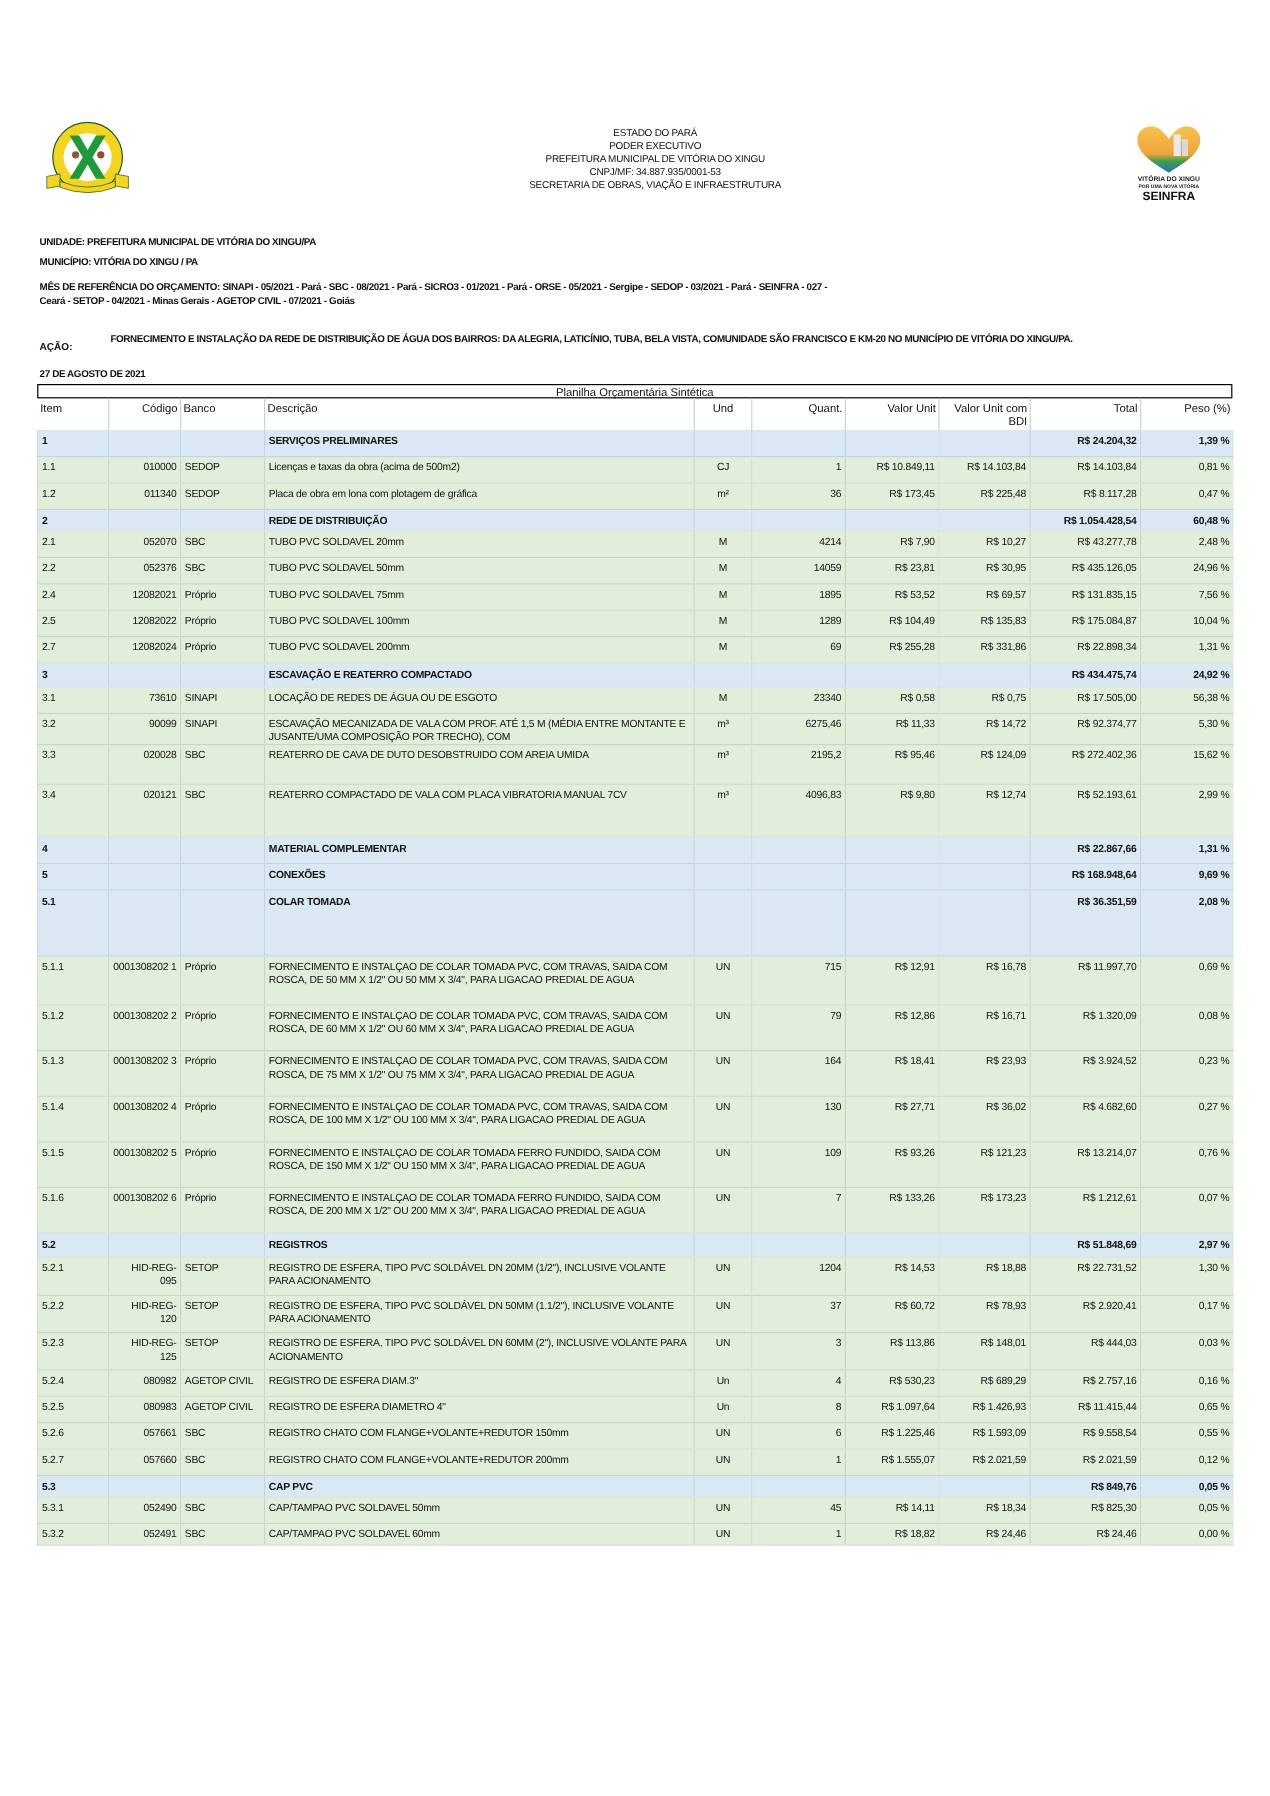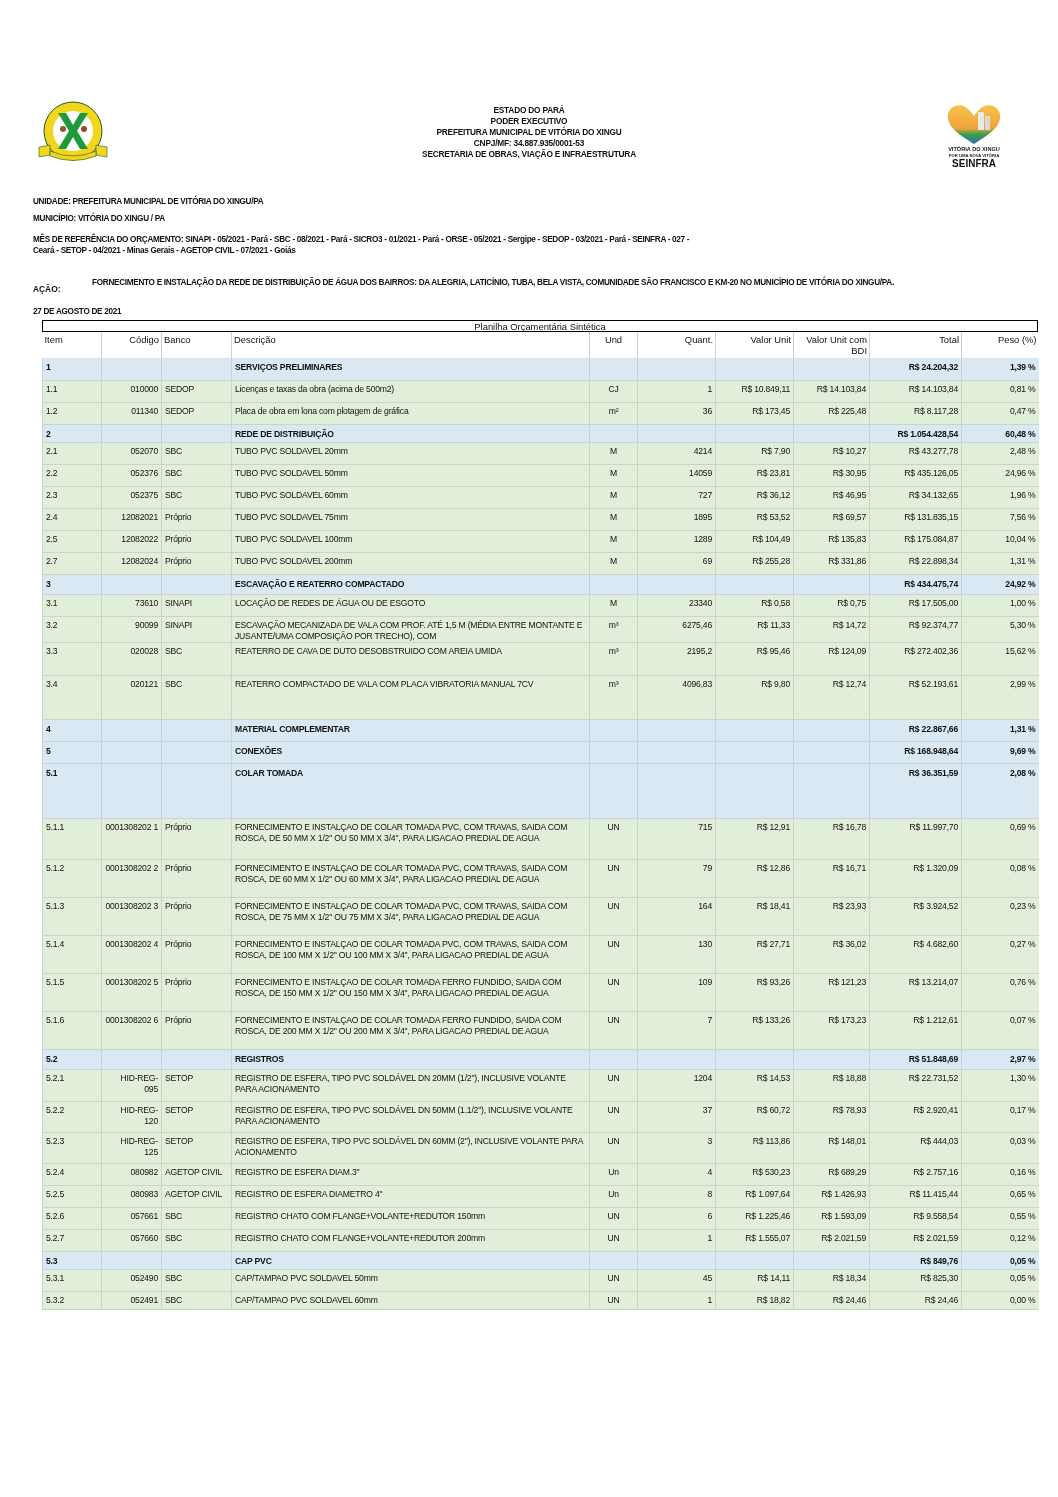--- a/index.html
+++ b/index.html
@@ -1,23 +1,23 @@
 <!DOCTYPE html>
 <html><head>
 <meta charset="utf-8">
 <style>
   html, body { margin:0; padding:0; background:#ffffff; }
   body { width:1058px; height:1497px; position:relative; font-family:"Liberation Sans", sans-serif; color:#111; overflow:hidden; }
   .logo-left { position:absolute; left:36px; top:99px; width:74px; height:66px; }
   .logo-right { position:absolute; left:938px; top:100px; width:72px; height:74px; }
-  .header-center { position:absolute; left:329px; top:105px; width:400px; text-align:center; font-size:8.3px; font-weight:bold; line-height:11px; letter-spacing:-0.2px; }
+  .header-center { position:absolute; left:346px; top:105px; width:400px; text-align:center; font-size:8.3px; font-weight:normal; line-height:11px; letter-spacing:-0.2px; }
   .meta { position:absolute; left:33px; font-size:8.2px; font-weight:bold; letter-spacing:-0.3px; line-height:11px; }
   .acao-label { position:absolute; left:33px; top:284px; font-size:8.4px; font-weight:bold; }
   .acao-text { position:absolute; left:92px; top:277px; width:940px; font-size:8.2px; font-weight:bold; letter-spacing:-0.3px; line-height:11px; }
-  .table-wrap { position:absolute; left:42px; top:320px; width:996px; }
+  .table-wrap { position:absolute; left:31px; top:320px; width:996px; }
   .title-row { height:12px; border:1.5px solid #000; text-align:center; font-size:9.4px; line-height:12px; box-sizing:border-box; }
   table { border-collapse:collapse; table-layout:fixed; width:996px; font-size:8.6px; }
   th { font-weight:normal; text-align:left; vertical-align:top; padding:2px 2px 0 2px; height:24px; line-height:11px; font-size:9.4px; border-left:1px solid #d0d0d0; }
   th:first-child { border-left:none; }
   td { vertical-align:top; padding:3px 3px 0 3px; border-left:1px solid #c9d6c3; border-bottom:1px solid #c9d6c3; line-height:11px; letter-spacing:-0.2px; overflow:hidden; }
   tr.group td { background:#d9e8f2; font-weight:bold; border-color:#c4d4de; padding-top:4px; }
   tr.item td { background:#e0eeda; }
   .r { text-align:right; }
   .c { text-align:center; }
 </style>
@@ -170,32 +170,20 @@
           <td>SBC</td>
           <td>TUBO PVC SOLDAVEL 50mm</td>
           <td class="c">M</td>
           <td class="r">14059</td>
           <td class="r">R$ 23,81</td>
           <td class="r">R$ 30,95</td>
           <td class="r">R$ 435.126,05</td>
           <td class="r">24,96 %</td>
         </tr>
         <tr class="item" style="height: 22px;">
-          <td>2.3</td>
-          <td class="r">052375</td>
-          <td>SBC</td>
-          <td>TUBO PVC SOLDAVEL 60mm</td>
-          <td class="c">M</td>
-          <td class="r">727</td>
-          <td class="r">R$ 36,12</td>
-          <td class="r">R$ 46,95</td>
-          <td class="r">R$ 34.132,65</td>
-          <td class="r">1,96 %</td>
-        </tr>
-        <tr class="item" style="height: 22px;">
           <td>2.4</td>
           <td class="r">12082021</td>
           <td>Próprio</td>
           <td>TUBO PVC SOLDAVEL 75mm</td>
           <td class="c">M</td>
           <td class="r">1895</td>
           <td class="r">R$ 53,52</td>
           <td class="r">R$ 69,57</td>
           <td class="r">R$ 131.835,15</td>
           <td class="r">7,56 %</td>
@@ -239,21 +227,21 @@
         <tr class="item" style="height: 22px;">
           <td>3.1</td>
           <td class="r">73610</td>
           <td>SINAPI</td>
           <td>LOCAÇÃO DE REDES DE ÁGUA OU DE ESGOTO</td>
           <td class="c">M</td>
           <td class="r">23340</td>
           <td class="r">R$ 0,58</td>
           <td class="r">R$ 0,75</td>
           <td class="r">R$ 17.505,00</td>
-          <td class="r">1,00 %</td>
+          <td class="r">56,38 %</td>
         </tr>
         <tr class="item" style="height: 26px;">
           <td>3.2</td>
           <td class="r">90099</td>
           <td>SINAPI</td>
           <td>ESCAVAÇÃO MECANIZADA DE VALA COM PROF. ATÉ 1,5 M (MÉDIA ENTRE MONTANTE E JUSANTE/UMA COMPOSIÇÃO POR TRECHO), COM</td>
           <td class="c">m³</td>
           <td class="r">6275,46</td>
           <td class="r">R$ 11,33</td>
           <td class="r">R$ 14,72</td>

